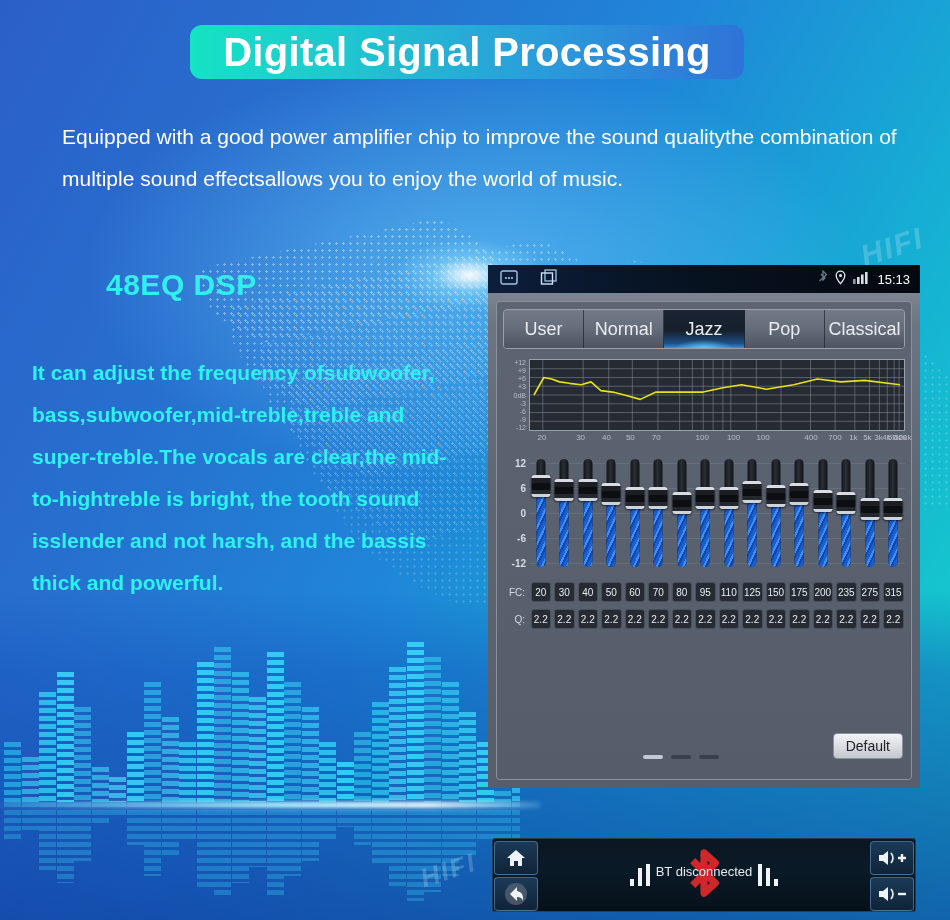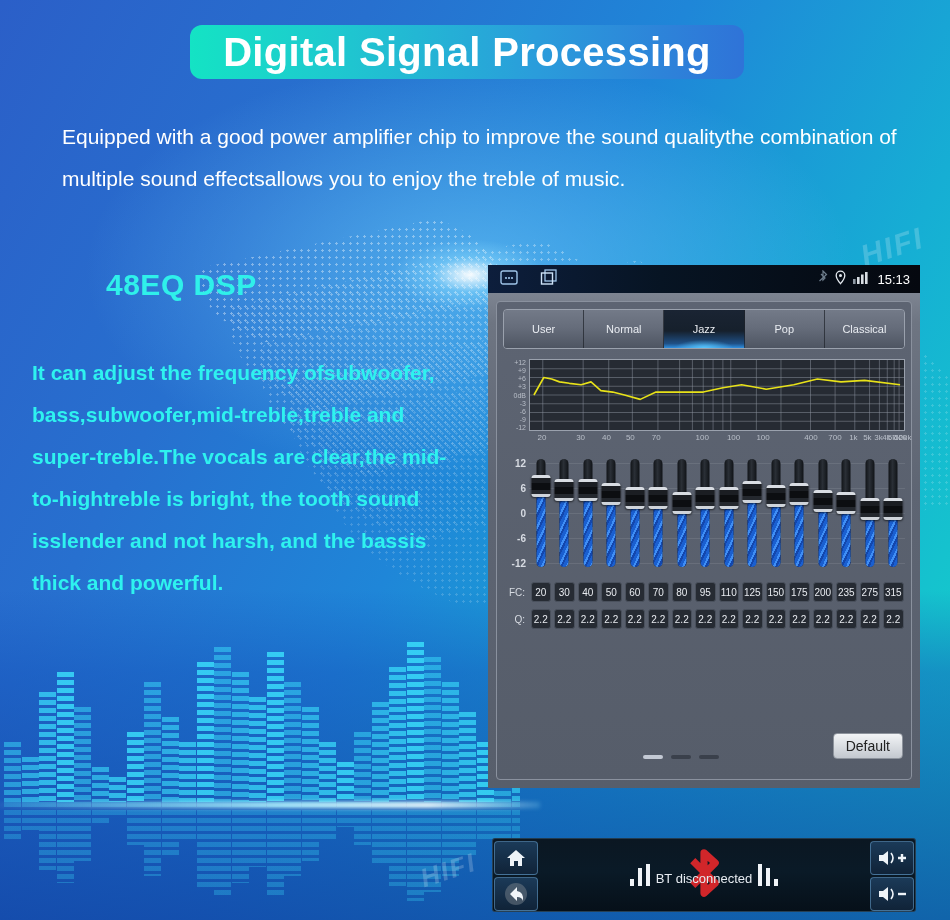--- a/index.html
+++ b/index.html
@@ -76,21 +76,21 @@
             background: linear-gradient(180deg,#7d8491 0%, #6e7582 6%, #5e6573 40%, #575e6b 100%);
             padding:8px; }
   #screeninner { width:100%; height:100%; border-radius:4px;
             background: linear-gradient(180deg,#5d6472,#565d6a);
             border:1px solid #8a919e; padding:7px 6px 5px; position:relative; }
 
   
   #presets { display:flex; height:40px; border:1px solid #9aa1ad; border-radius:4px; overflow:hidden;
              background: linear-gradient(180deg,#6d7482,#4d545f); }
   .preset { flex:1; display:flex; align-items:center; justify-content:center;
-            color:#e9ecf1; font-size:11px; border-right:1px solid rgba(30,34,42,.7);
+            color:#e9ecf1; font-size:18px; border-right:1px solid rgba(30,34,42,.7);
             background: linear-gradient(180deg,#737a88 0%, #656c7a 48%, #4e5562 100%); position:relative; }
   .preset:last-child { border-right:none; }
   .preset.active { background: linear-gradient(180deg,#1a2433 0%, #16202c 55%, #1f4f84 88%, #2e8fe0 100%); }
   .preset.active::after { content:''; position:absolute; left:14%; right:14%; bottom:0; height:8px;
             background: radial-gradient(ellipse at center bottom, rgba(90,200,255,.95), rgba(40,140,230,0) 72%); }
 
   
   #graphwrap { margin-top:10px; height:88px; display:flex; }
   #yaxis { width:26px; height:72px; display:flex; flex-direction:column; justify-content:space-between;
            align-items:flex-end; padding-right:3px; }
@@ -152,21 +152,21 @@
   #ctrlstrip { position:absolute; left:4px; right:4px; top:0; height:74px;
       background: linear-gradient(180deg,#0b1722 0%, #0a1a27 45%, #061019 100%);
       border:1px solid rgba(90,140,180,.35); border-radius:3px; display:flex; align-items:center; }
   .sidebtn { position:absolute; width:44px; height:34px; border-radius:4px;
       background: linear-gradient(180deg,#1b3a58,#102338); border:1px solid rgba(110,170,215,.5);
       display:flex; align-items:center; justify-content:center; }
   #homebtn { left:6px; top:3px; }
   #backbtn { left:6px; top:39px; }
   #volup { right:6px; top:3px; }
   #voldn { right:6px; top:39px; }
-  #btstatus { margin:0 auto; display:flex; align-items:flex-end; gap:6px; position:relative; }
+  #btstatus { margin:0 auto; display:flex; align-items:flex-start; gap:6px; position:relative; }
   #btstatus .txt { color:#e6ebf1; font-size:13px; position:relative; z-index:2; }
   #btlogo { position:absolute; left:50%; top:50%; transform:translate(-50%,-50%); z-index:1; }
   .vizbar { display:flex; align-items:flex-end; gap:4px; height:22px; }
   .vizbar i { display:block; width:4px; background:#f0f3f7; }
 </style>
 </head>
 <body>
 
 <div id="bg">
   <div class="glowdot"></div>
@@ -240,21 +240,21 @@
     <div class="dots" style="width: 390px; height: 205px; left: 230px; top: 221px; opacity: 0.43; clip-path: polygon(0px 42%, 100% 0px, 100% 62%, 0px 100%);"></div>
     <div class="dots" style="width: 480px; height: 260px; left: 260px; top: 237px; opacity: 0.36; clip-path: polygon(0px 42%, 100% 0px, 100% 62%, 0px 100%);"></div>
     <div class="dots" style="width: 570px; height: 315px; left: 290px; top: 253px; opacity: 0.29; clip-path: polygon(0px 42%, 100% 0px, 100% 62%, 0px 100%);"></div>
     <div class="dots" style="width: 660px; height: 370px; left: 320px; top: 269px; opacity: 0.22; clip-path: polygon(0px 42%, 100% 0px, 100% 62%, 0px 100%);"></div>
   </div>
 
 <div id="banner">
   <span>Digital Signal Processing</span>
 </div>
 
-<div id="para">Equipped with a good power amplifier chip to improve the sound qualitythe combination of multiple sound effectsallows you to enjoy the treble of music.</div>
+<div id="para">Equipped with a good power amplifier chip to improve the sound qualitythe combination of multiple sound effectsallows you to enjoy the world of music.</div>
 <div id="heading">48EQ DSP</div>
 <div id="cyan">It can adjust the frequency ofsubwoofer, bass,subwoofer,mid-treble,treble and super-treble.The vocals are clear,the mid-to-hightreble is bright, the tooth sound isslender and not harsh, and the bassis thick and powerful.</div>
 
 <div id="tablet">
 
   <div id="statusbar">
     <div class="sb-left">
       <span>
         <svg width="18" height="15" viewBox="0 0 18 15">
             <rect x="1" y="1" width="16" height="13" rx="2" fill="none" stroke="#9fc4e8" stroke-width="1.4"></rect>

